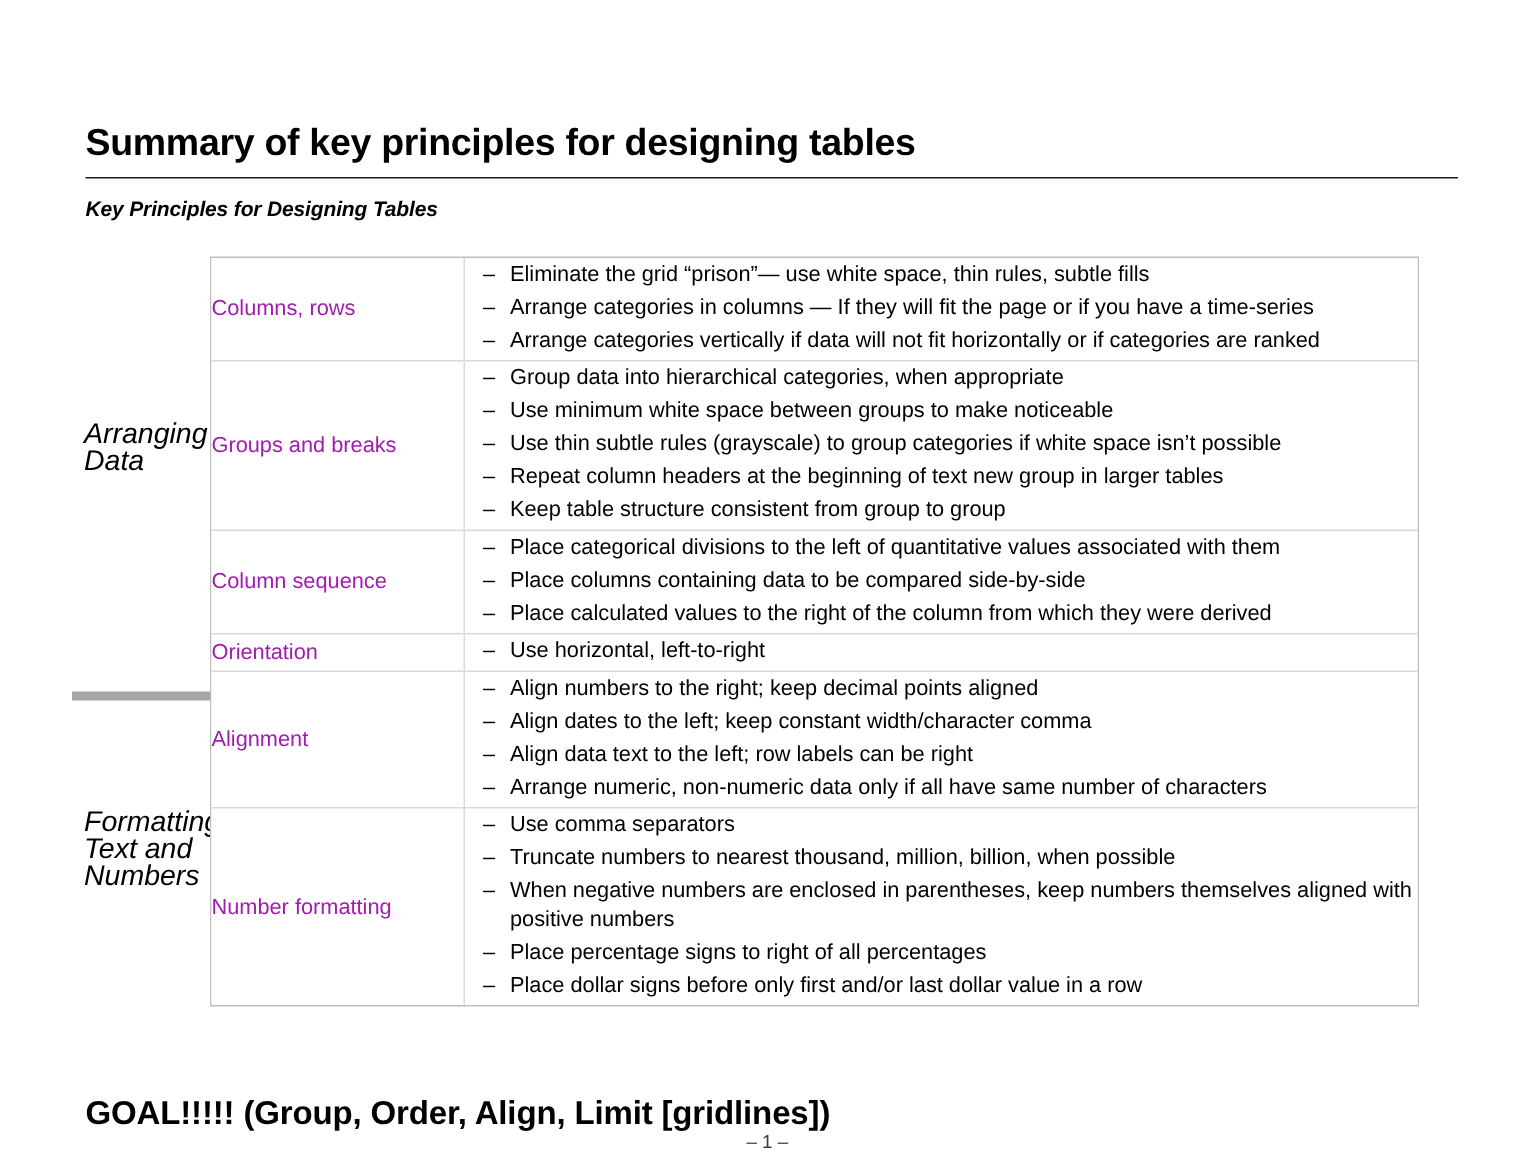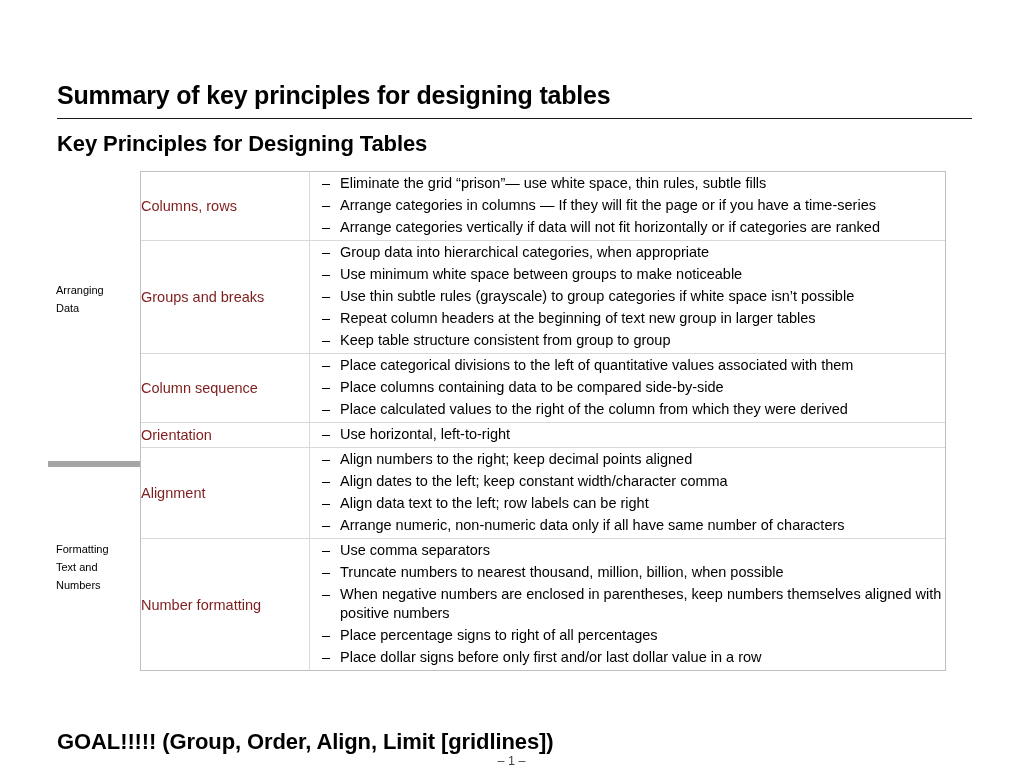--- a/index.html
+++ b/index.html
@@ -33,33 +33,35 @@
     left: 57px;
     top: 118px;
     width: 915px;
     height: 1px;
     background: #1a1a1a;
   }
   #subtitle {
     position: absolute;
     left: 57px;
     top: 131px;
-    font-size: 22px;
+    font-size: 14px;
     font-weight: bold;
     letter-spacing: -0.1px;
     white-space: nowrap;
+    font-style: italic;
   }
 
   
   .group-label {
     position: absolute;
-    font-size: 11px;
+    font-size: 19px;
     line-height: 18px;
     color: #000;
     white-space: pre-line;
+    font-style: italic;
   }
   #group-label-arranging { left: 56px; top: 281px; }
   #group-label-formatting { left: 56px; top: 540px; }
 
   
   #section-divider {
     position: absolute;
     left: 48px;
     top: 461px;
     width: 896px;
@@ -90,21 +92,21 @@
   }
   #principles-table tr:first-child td {
     border-top: none;
   }
   td.cat-cell {
     width: 168px;
     border-right: 1px solid #d9d9d9;
     padding: 4px 6px 4px 8px;
     font-size: 14.5px;
     line-height: 18px;
-    color: #7f1d1d;
+    color: #a21caf;
   }
   td.items-cell {
     padding: 5px 6px 5px 0;
   }
   ul.bullets {
     margin: 0;
     padding: 0;
     list-style: none;
   }
   ul.bullets li {

